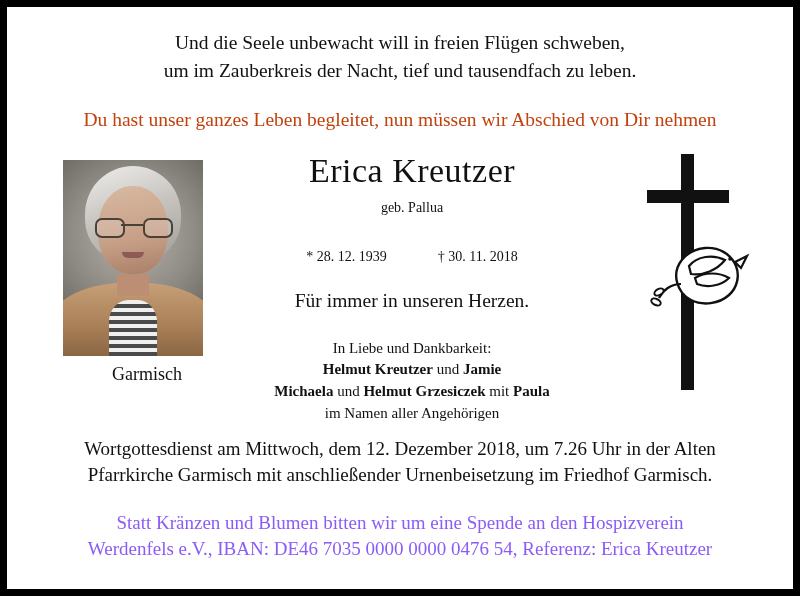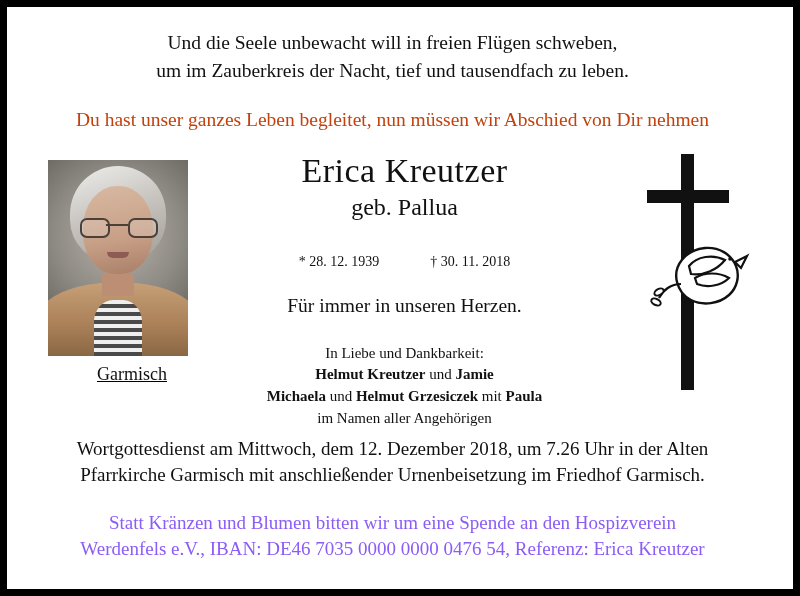--- a/index.html
+++ b/index.html
@@ -15,21 +15,21 @@
     width: 800px;
     height: 596px;
     box-sizing: border-box;
     background: #ffffff;
     border: 7px solid #000000;
     overflow: hidden;
   }
   .inner {
     position: absolute;
     top: 0; left: 0; right: 0; bottom: 0;
-    padding: 22px 26px 10px 11px;
+    padding: 22px 26px 10px 26px;
     box-sizing: border-box;
   }
 
   
   .poem {
     text-align: center;
     font-size: 19.5px;
     line-height: 1.42;
     color: #111;
   }
@@ -50,21 +50,20 @@
     height: 282px;
   }
 
   
   .photo-block {
     position: absolute;
     left: 30px;
     top: 14px;
     width: 168px;
     text-align: center;
-    text-decoration: underline;
   }
   .photo {
     width: 140px;
     height: 196px;
     position: relative;
     overflow: hidden;
     background: #8c8c8c;
   }
   .photo .bg {
     position: absolute;
@@ -168,22 +167,22 @@
     top: 0;
     text-align: center;
     color: #111;
   }
   .name {
     font-size: 34px;
     letter-spacing: 0.5px;
     margin-top: 6px;
   }
   .maiden {
-    font-size: 24px;
-    margin-top: 4px;
+    font-size: 14px;
+    margin-top: 10px;
   }
   .dates {
     font-size: 14px;
     margin-top: 33px;
   }
   .dates .sep { display: inline-block; width: 44px; }
   .motto {
     font-size: 19.5px;
     margin-top: 25px;
   }

